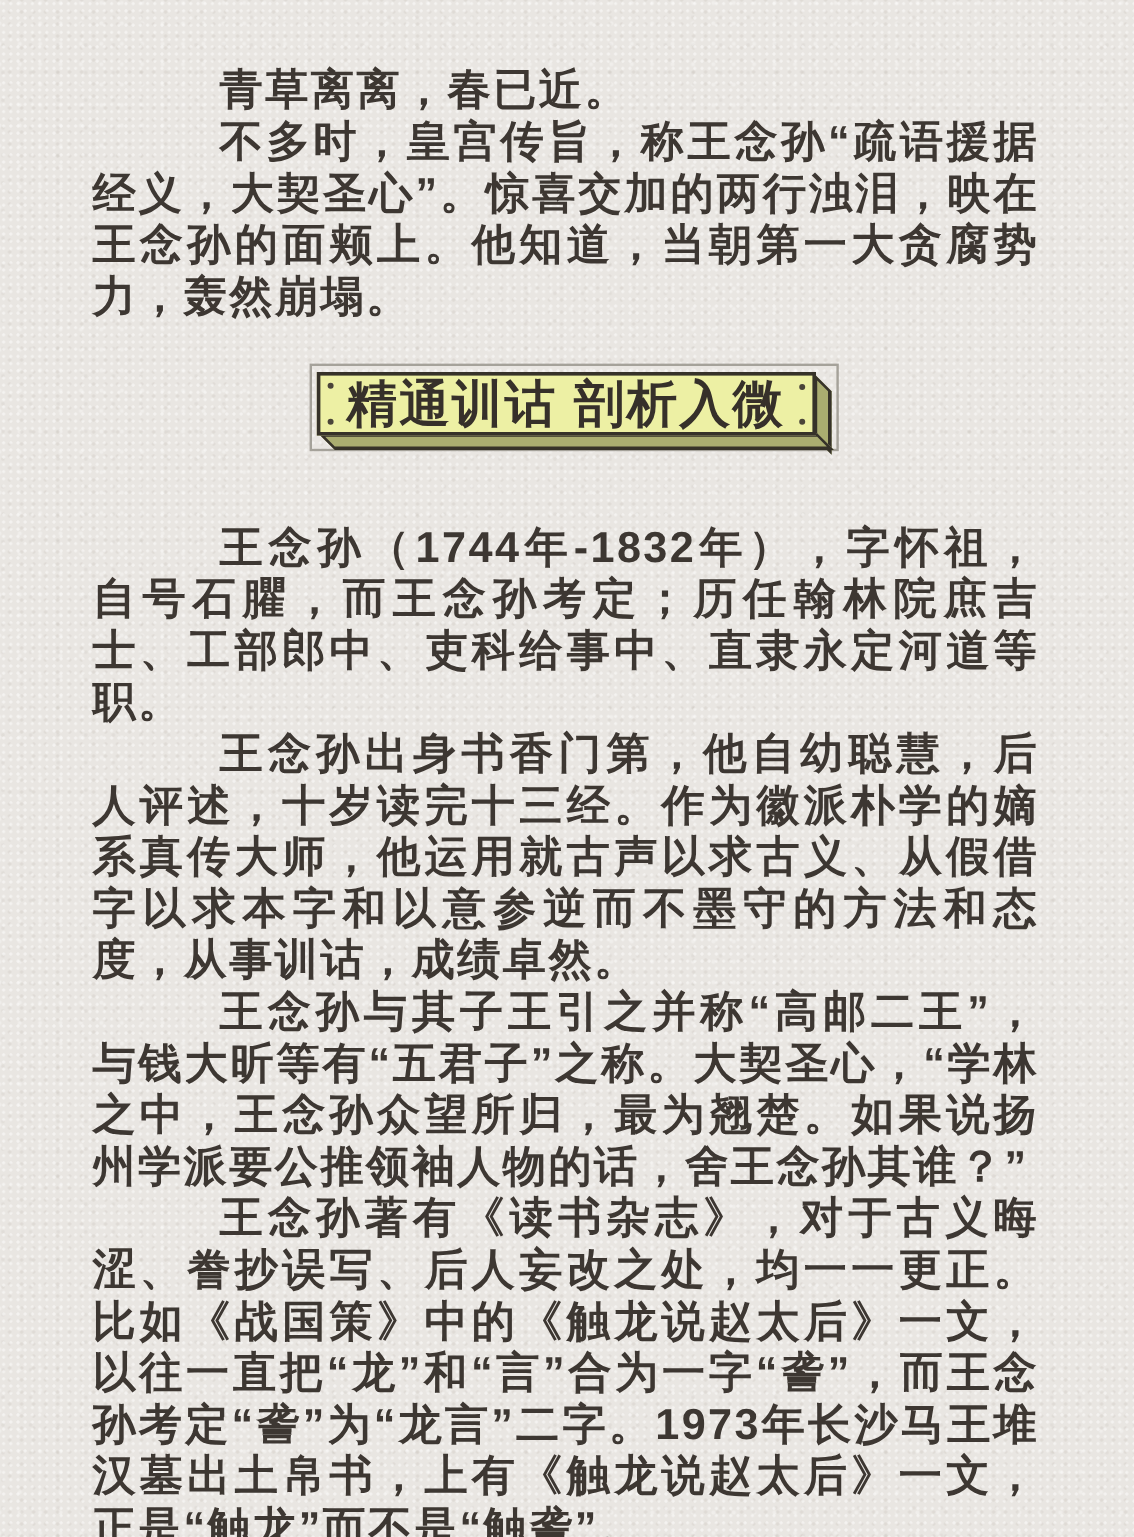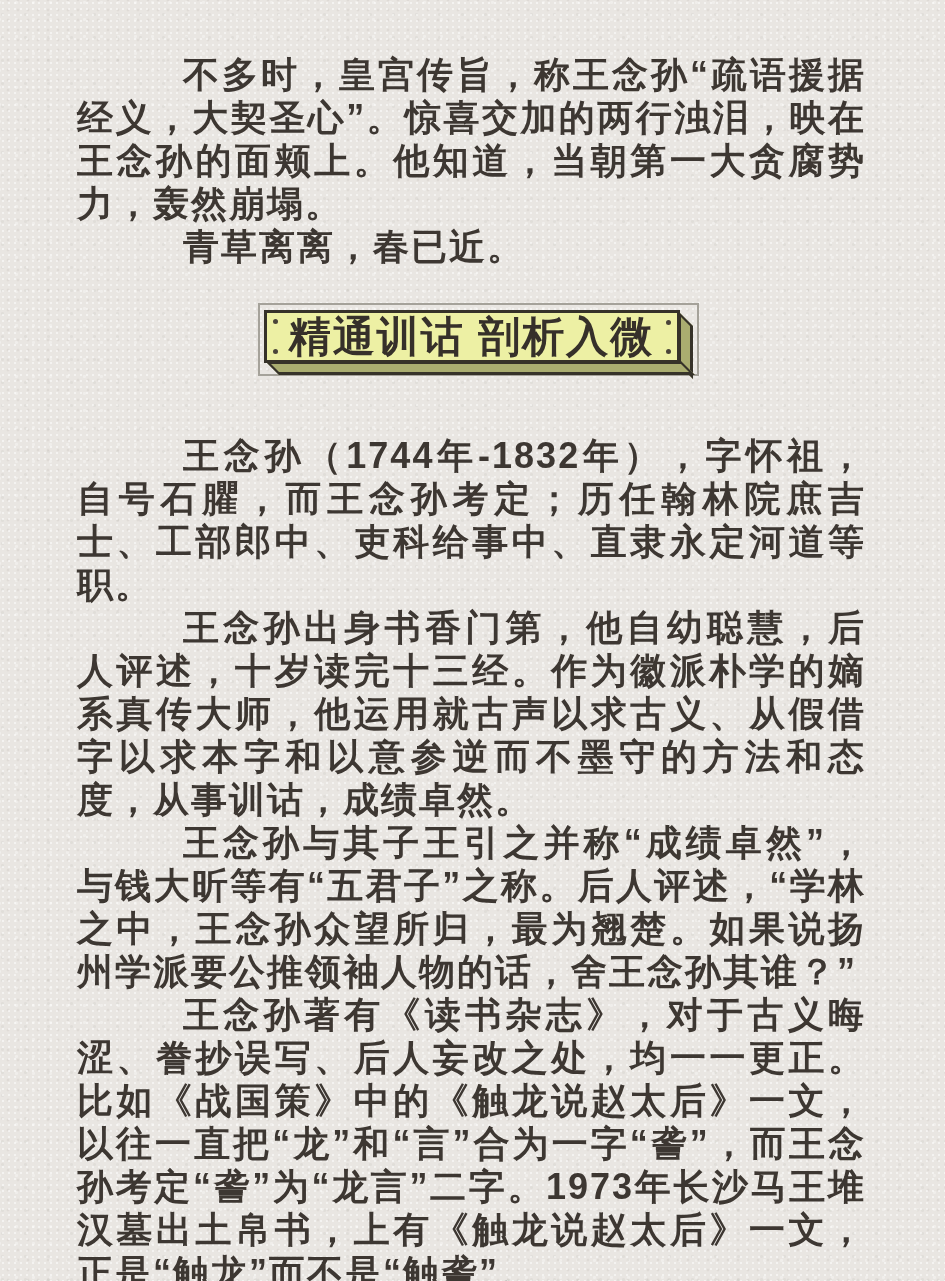--- a/index.html
+++ b/index.html
@@ -105,35 +105,35 @@
   .screw.tr { right: 6px; top: 7px; }
   .screw.bl { left: 6px;  bottom: 6px; }
   .screw.br { right: 6px; bottom: 6px; }
 </style>
 </head>
 <body>
 
 <div class="page">
   <div class="content">
 
+    <p class="para">青草离离，春已近。</p>
     <p class="para">不多时，皇宫传旨，称王念孙“疏语援据经义，大契圣心”。惊喜交加的两行浊泪，映在王念孙的面颊上。他知道，当朝第一大贪腐势力，轰然崩塌。</p>
-    <p class="para">青草离离，春已近。</p>
 
     <div class="banner">
       <div class="banner-ghost"></div>
       <div class="banner-side banner-side-right"></div>
       <div class="banner-side banner-side-bottom"></div>
       <div class="banner-face">
         <span class="screw tl"></span>
         <span class="screw tr"></span>
         <span class="screw bl"></span>
         <span class="screw br"></span>
         <span class="banner-title">精通训诂 剖析入微</span>
       </div>
     </div>
 
     <p class="para">王念孙（1744年-1832年），字怀祖，自号石臞，而王念孙考定；历任翰林院庶吉士、工部郎中、吏科给事中、直隶永定河道等职。</p>
     <p class="para">王念孙出身书香门第，他自幼聪慧，后人评述，十岁读完十三经。作为徽派朴学的嫡系真传大师，他运用就古声以求古义、从假借字以求本字和以意参逆而不墨守的方法和态度，从事训诂，成绩卓然。</p>
-    <p class="para">王念孙与其子王引之并称“成绩卓然”，与钱大昕等有“五君子”之称。后人评述，“学林之中，王念孙众望所归，最为翘楚。如果说扬州学派要公推领袖人物的话，舍王念孙其谁？”</p>
+    <p class="para">王念孙与其子王引之并称“高邮二王”，与钱大昕等有“五君子”之称。大契圣心，“学林之中，王念孙众望所归，最为翘楚。如果说扬州学派要公推领袖人物的话，舍王念孙其谁？”</p>
     <p class="para">王念孙著有《读书杂志》，对于古义晦涩、誊抄误写、后人妄改之处，均一一更正。比如《战国策》中的《触龙说赵太后》一文，以往一直把“龙”和“言”合为一字“詟”，而王念孙考定“詟”为“龙言”二字。1973年长沙马王堆汉墓出土帛书，上有《触龙说赵太后》一文，正是“触龙”而不是“触詟”。</p>
 
   </div>
 </div>
 
 </body></html>

